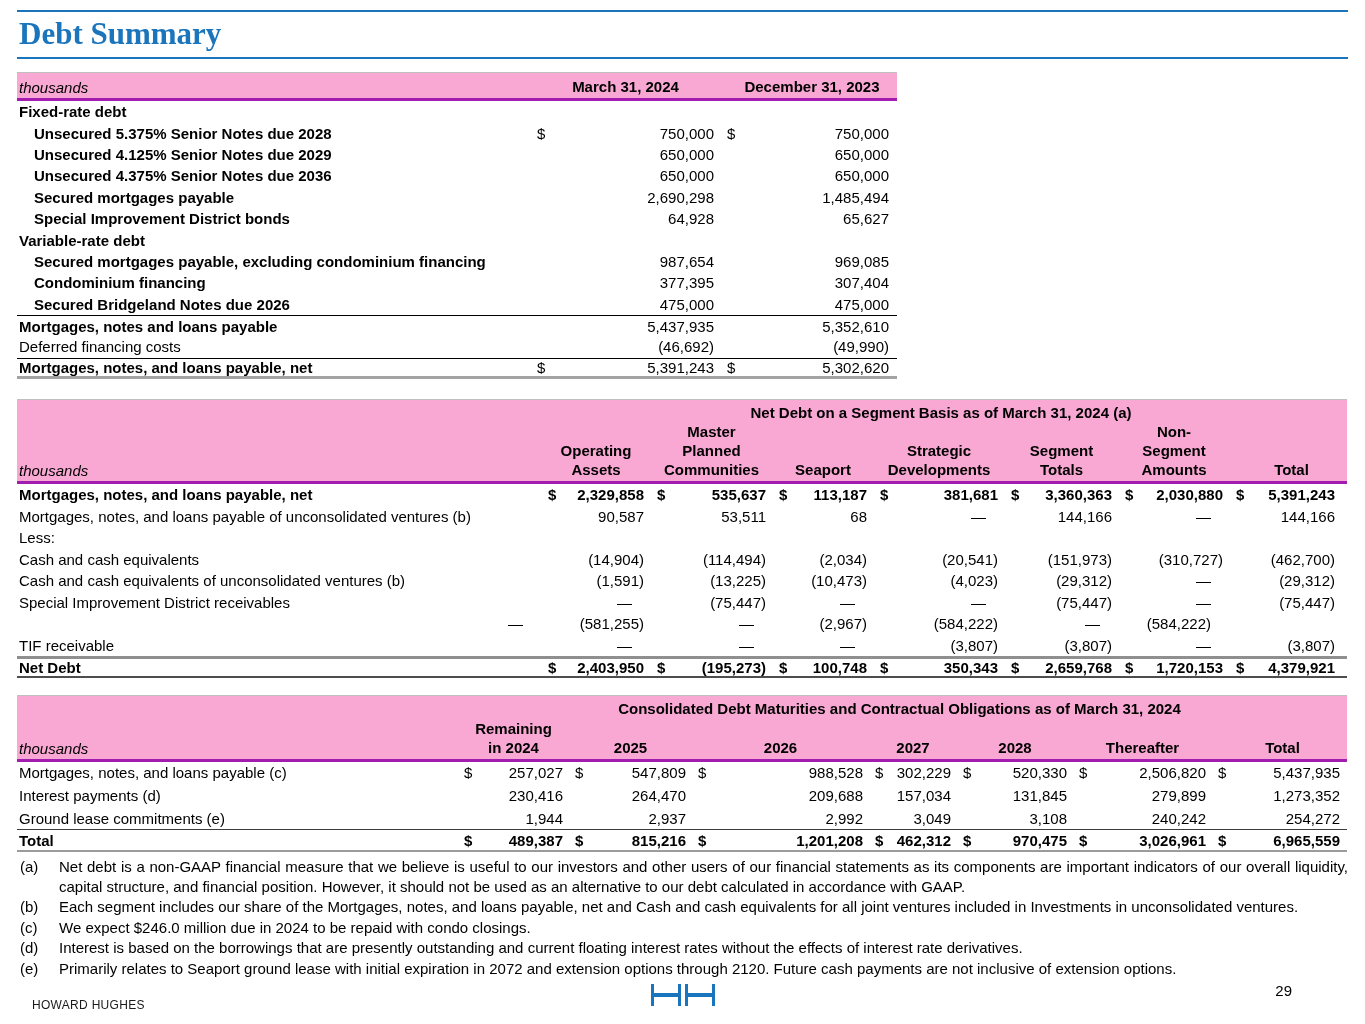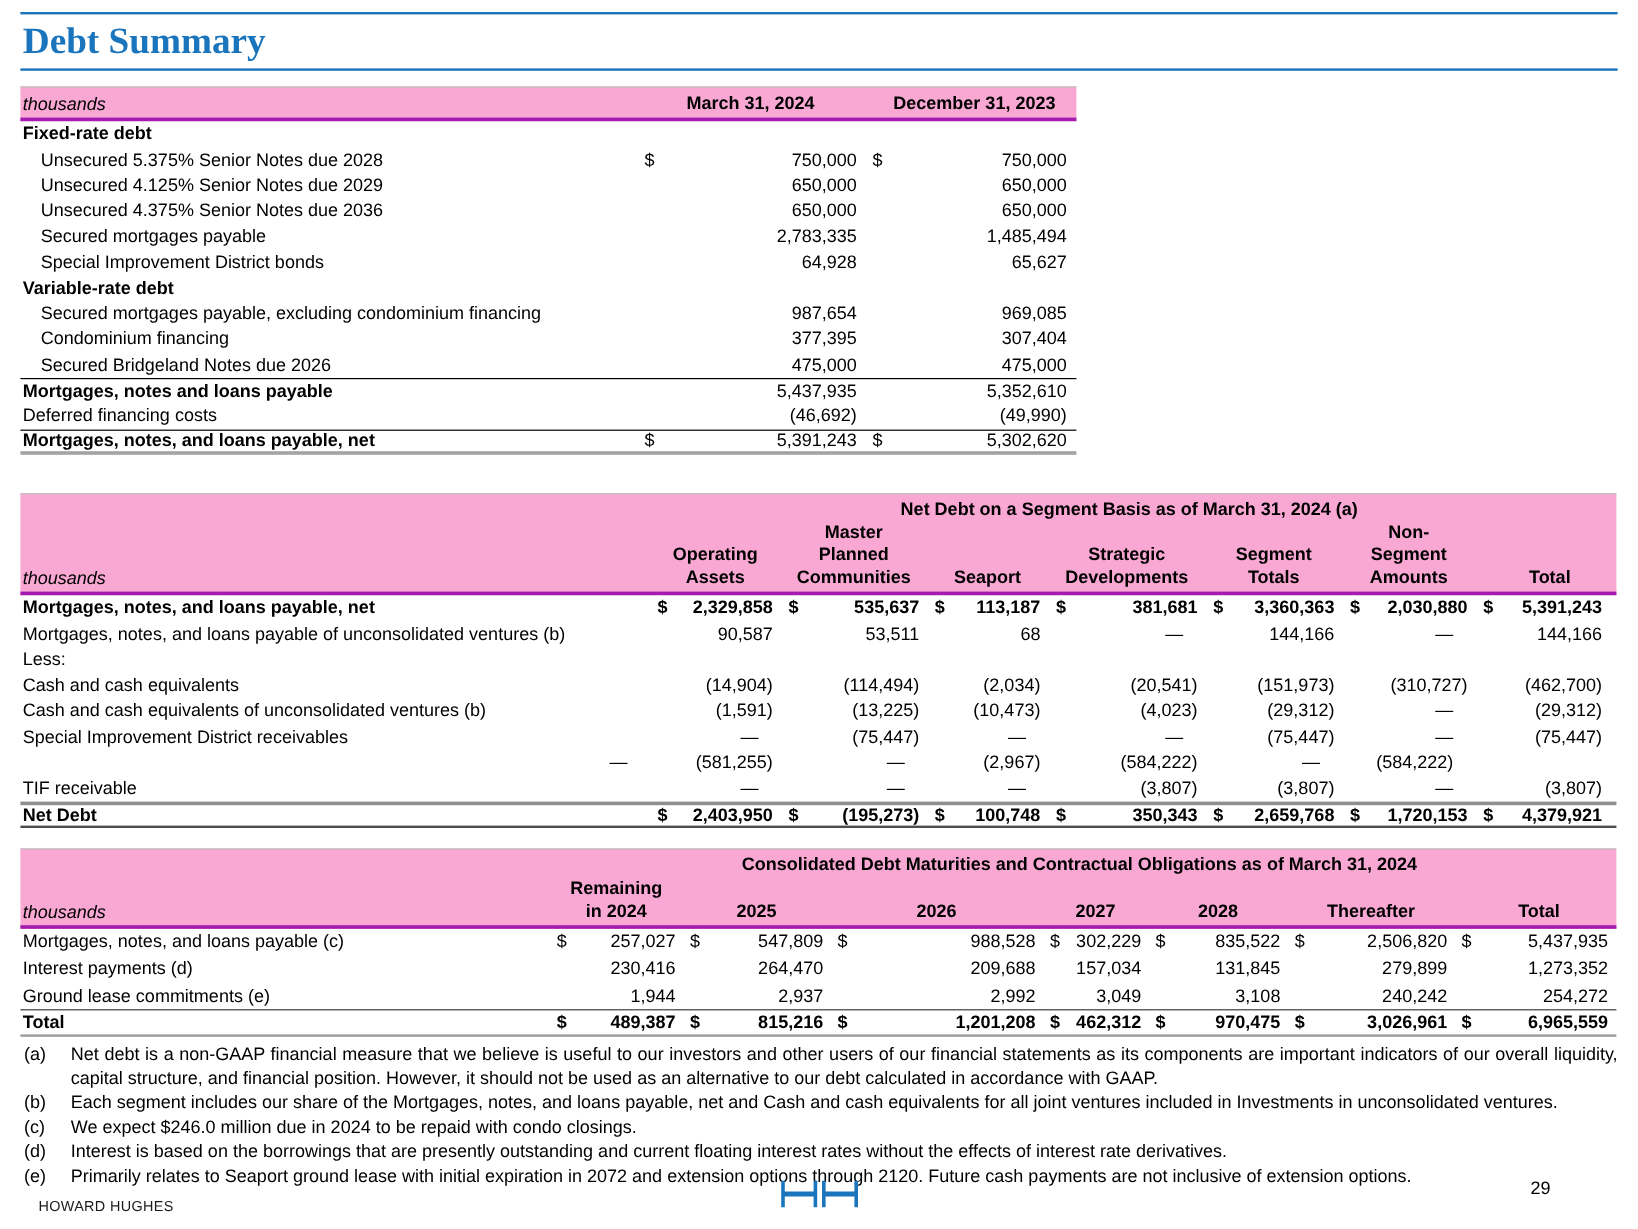--- a/index.html
+++ b/index.html
@@ -35,36 +35,36 @@
     line-height:19px; padding-bottom:2px;
   }
   .trow { display:grid; align-items:center; }
   .lcell { white-space:nowrap; overflow:hidden; padding-left:2px; }
   .ncell { display:flex; justify-content:space-between; align-items:baseline; }
   .dollar { text-align:left; }
   .val { text-align:right; }
   .val.dash { padding-right:12px; }
   
   .trow.section .lcell { font-weight:bold; }
-  .trow.item .lcell { padding-left:17px; }
+  .trow.item .lcell { padding-left:17px;font-weight:bold; }
   .trow.subtotal { border-top:1px solid #000; }
   .trow.subtotal .lcell { font-weight:bold; }
   .trow.net { border-top:1px solid #000; border-bottom:3px solid #A3A3A3; }
   .trow.net .lcell { font-weight:bold; }
   .trow.boldrow { font-weight:bold; }
   .trow.netdebt { font-weight:bold; border-top:3px solid #8F8F8F; border-bottom:2px solid #4D4D4D; }
   .trow.grandtotal { font-weight:bold; border-top:1px solid #3C3C3C; border-bottom:2px solid #9B9B9B; }
   
   .t1 { width:880px; }
   .t1 .header-cols, .t1 .trow { grid-template-columns:1fr 177px 170px; column-gap:13px; }
   .t1 .header-cols { height:25px; }
   .t1 .trow { height:21.4px; }
   .t1 .ncell:last-child { padding-right:8px; }
   
-  .t2 { width:1330px; margin-top:32px; }
+  .t2 { width:1330px; margin-top:20px; }
   .t2 .header-cols, .t2 .trow { grid-template-columns:1fr 96px 109px 88px 118px 101px 98px 111px; column-gap:13px; }
   .t2 .header-cols { height:59px; }
   .t2 .table-title { margin-left:518px; }
   .t2 .trow { height:21.5px; }
   .t2 .ncell:last-child { padding-right:12px; }
   
   .t3 { width:1330px; margin-top:17px; }
   .t3 .header-cols, .t3 .trow { grid-template-columns:1fr 99px 111px 165px 76px 104px 127px 129px; column-gap:12px; }
   .t3 .header-cols { height:41px; }
   .t3 .table-title { margin-left:435px; }
@@ -140,21 +140,21 @@
           </div>
           <div class="ncell">
             <span class="dollar"></span>
             <span class="val">650,000</span>
           </div>
         </div>
         <div class="trow item">
           <div class="lcell">Secured mortgages payable</div>
           <div class="ncell">
             <span class="dollar"></span>
-            <span class="val">2,783,335</span>
+            <span class="val">2,690,298</span>
           </div>
           <div class="ncell">
             <span class="dollar"></span>
             <span class="val">1,485,494</span>
           </div>
         </div>
         <div class="trow item">
           <div class="lcell">Special Improvement District bonds</div>
           <div class="ncell">
             <span class="dollar"></span>
@@ -577,21 +577,21 @@
           <div class="ncell">
             <span class="dollar">$</span>
             <span class="val">988,528</span>
           </div>
           <div class="ncell">
             <span class="dollar">$</span>
             <span class="val">302,229</span>
           </div>
           <div class="ncell">
             <span class="dollar">$</span>
-            <span class="val">835,522</span>
+            <span class="val">520,330</span>
           </div>
           <div class="ncell">
             <span class="dollar">$</span>
             <span class="val">2,506,820</span>
           </div>
           <div class="ncell">
             <span class="dollar">$</span>
             <span class="val">5,437,935</span>
           </div>
         </div>

